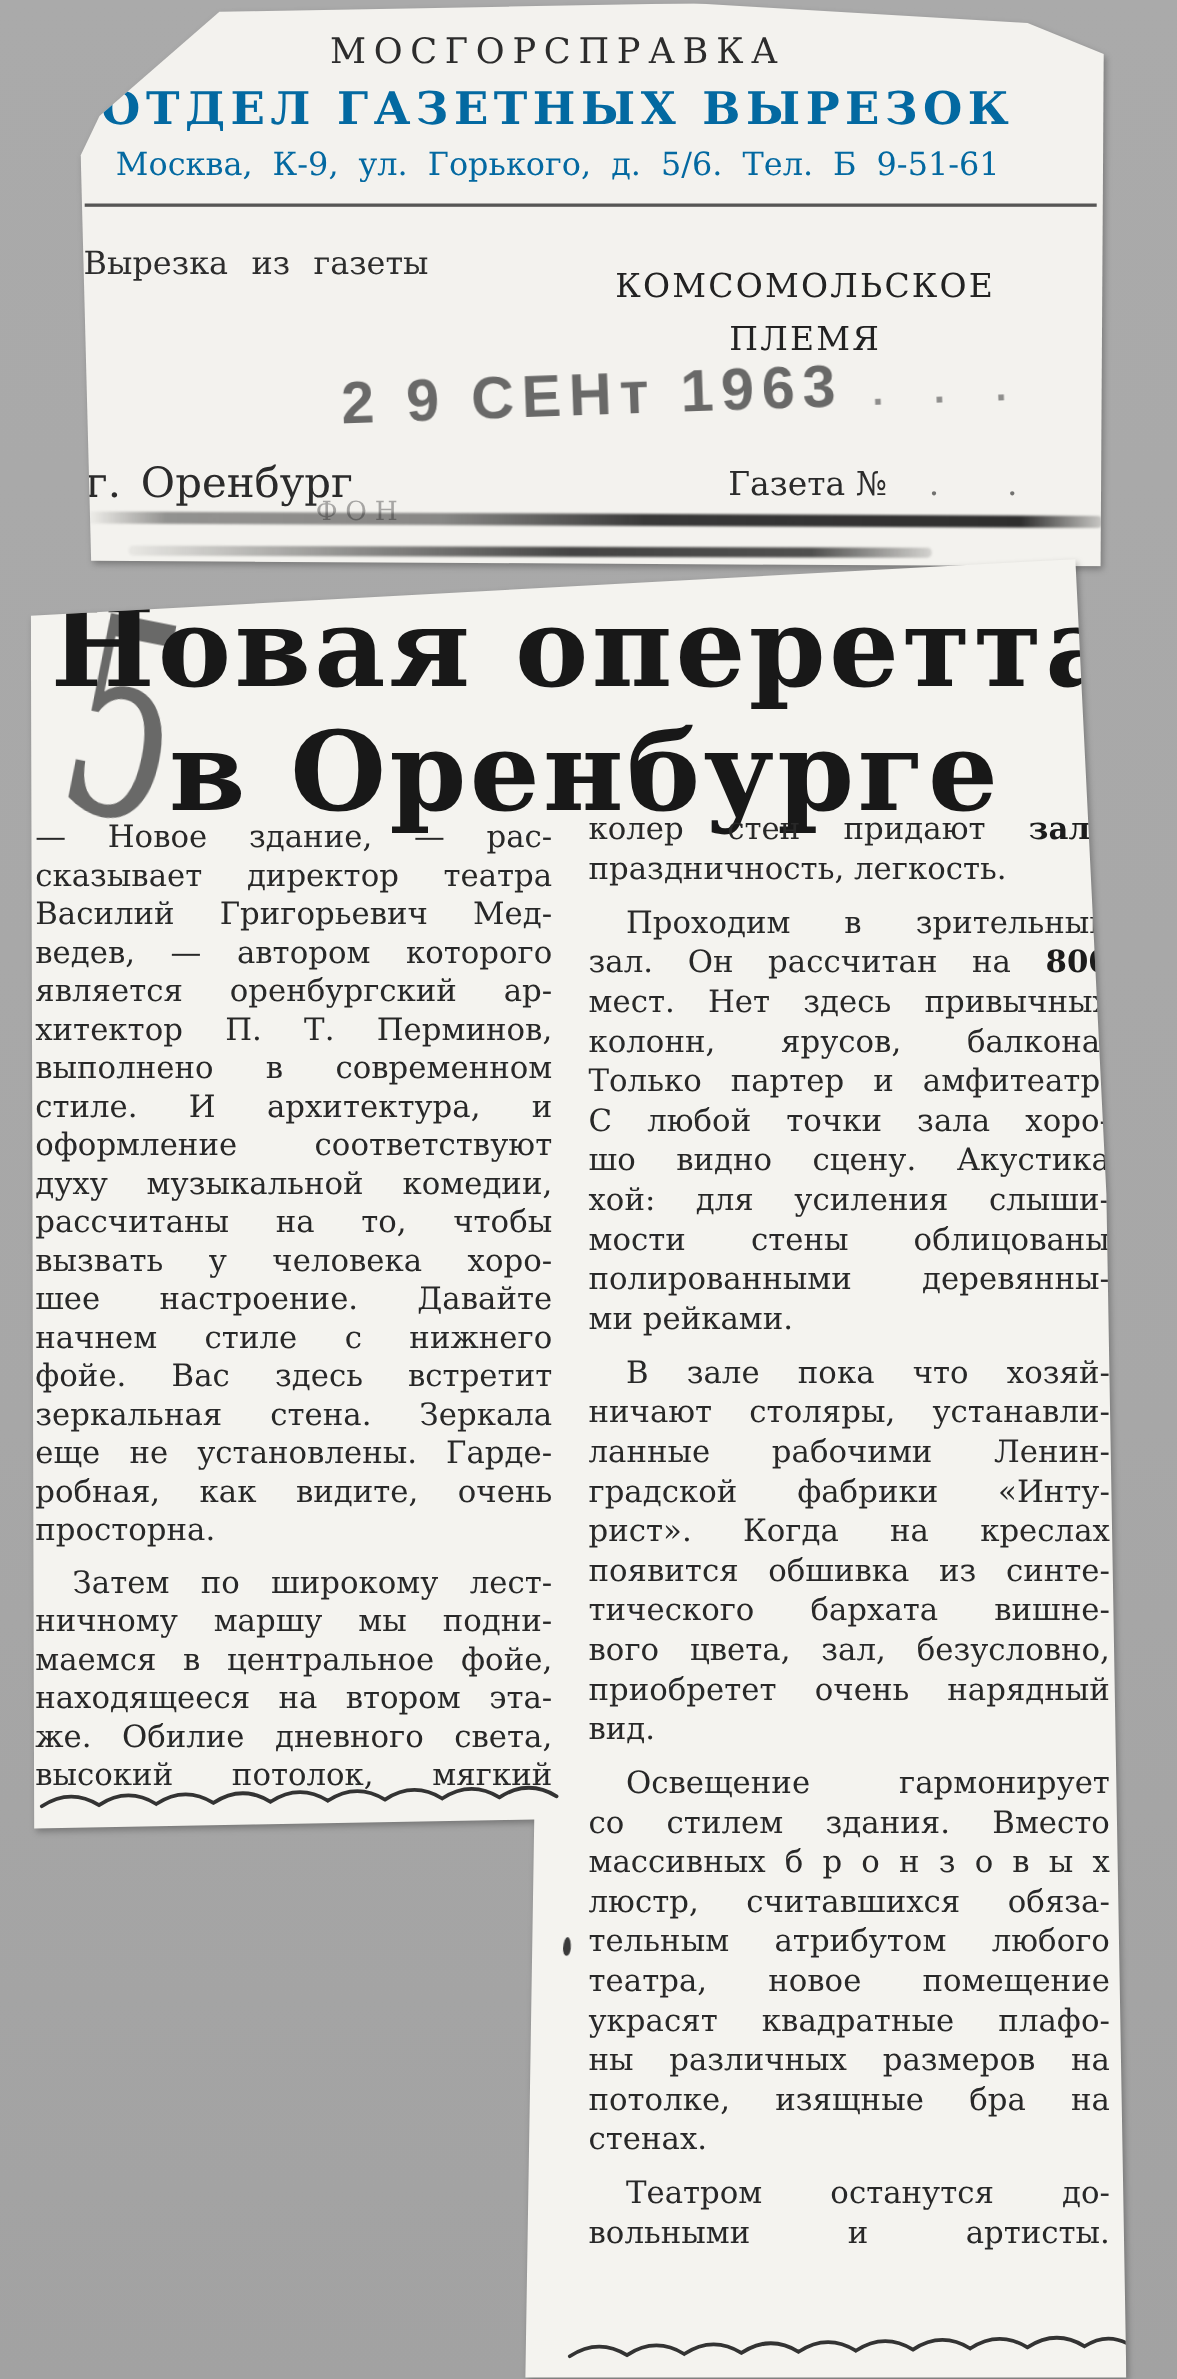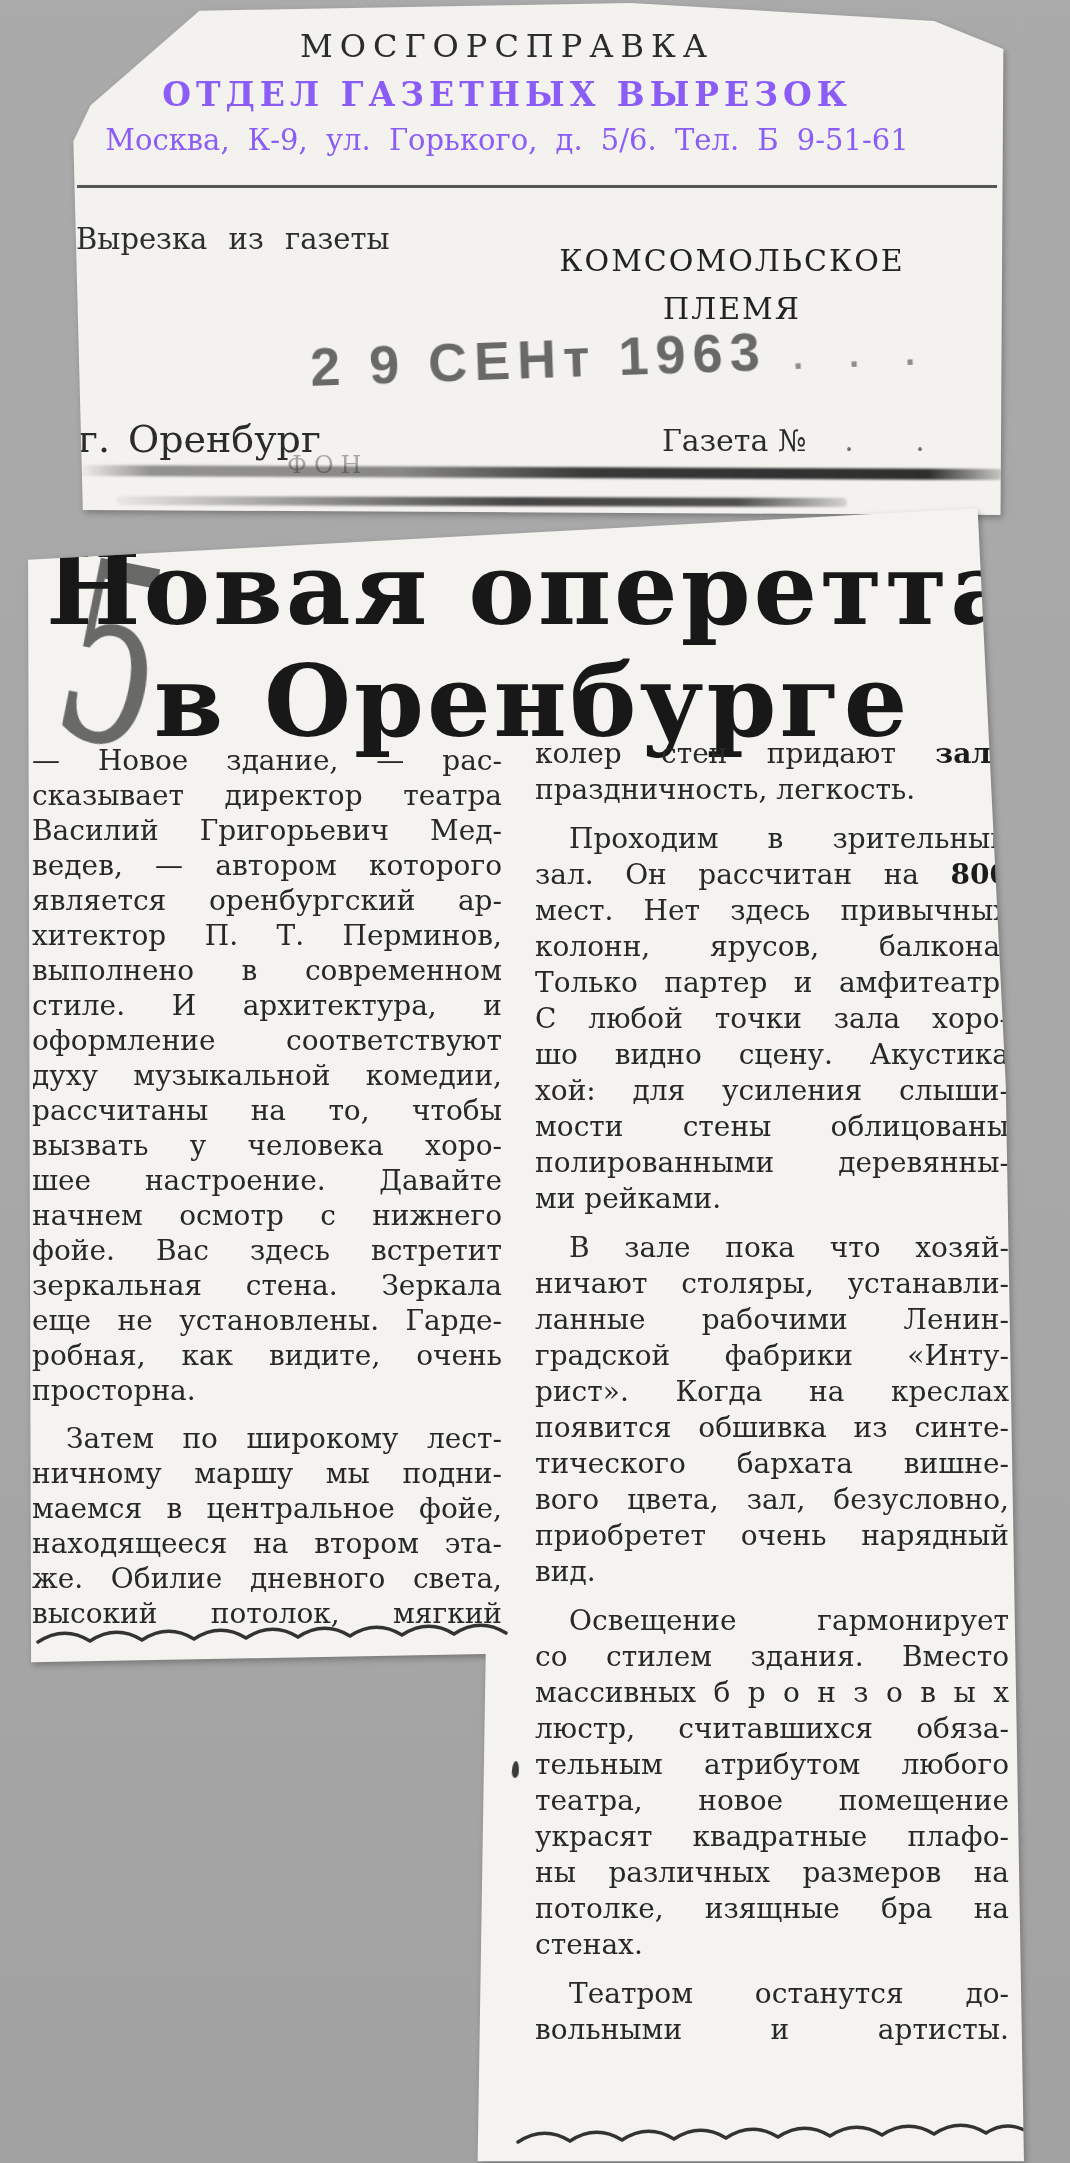--- a/index.html
+++ b/index.html
@@ -11,22 +11,22 @@
 
   
   .slip-wrap{left:62px;top:3px;}
   .slip{width:948px;height:512px;
         clip-path:polygon(14.5% 1.5%,60% 0%,92% 3.5%,99.3% 9%,99% 100%,2.2% 99%,1.2% 27%,3% 20%);
         background:#f3f2ee;color:#2f2f2f;}
   .slip *{position:absolute;}
   .letterhead{left:0;top:0;width:890px;height:180px;text-align:center;}
   .letterhead div{position:static;}
   .org1{font-size:32px;letter-spacing:7px;margin-top:24px;color:#2c2c2c;}
-  .org2{font-size:33px;font-weight:bold;letter-spacing:5px;margin-top:10px;color:#8b5cf6;}
-  .addr{font-size:29px;word-spacing:9px;margin-top:9px;color:#8b5cf6;}
+  .org2{font-size:41px;font-weight:bold;letter-spacing:5px;margin-top:10px;color:#0369a1;}
+  .addr{font-size:29px;word-spacing:9px;margin-top:9px;color:#0369a1;}
   .rule{left:15px;top:182px;width:920px;height:0;border-top:3px solid #2e2e2e;opacity:.8;}
   .clip-label{left:14px;top:219px;font-size:29px;word-spacing:12px;color:#2d2d2d;}
   .paper-name{left:480px;top:216px;width:380px;text-align:center;height:120px;margin-top:24px;}
   .paper-name div{position:static;font-size:30px;letter-spacing:2px;color:#222;}
   .paper-name div+div{margin-top:13px;}
   .stamp{left:248px;top:322px;font-family:"Liberation Sans",sans-serif;font-weight:bold;
          font-size:54px;letter-spacing:7px;color:rgba(75,75,75,.82);
          transform:rotate(-2deg);filter:blur(.7px);white-space:nowrap;}
   .stamp-dots{position:static;margin-left:26px;font-size:36px;letter-spacing:18px;color:rgba(75,75,75,.6);}
   .city{left:16px;top:414px;font-size:38px;word-spacing:6px;color:#2b2b2b;}
@@ -106,21 +106,21 @@
             <div class="tline"><span>ведев, — автором которого</span></div>
             <div class="tline"><span>является оренбургский ар-</span></div>
             <div class="tline"><span>хитектор П. Т. Перминов,</span></div>
             <div class="tline"><span>выполнено в современном</span></div>
             <div class="tline"><span>стиле. И архитектура, и</span></div>
             <div class="tline"><span>оформление соответствуют</span></div>
             <div class="tline"><span>духу музыкальной комедии,</span></div>
             <div class="tline"><span>рассчитаны на то, чтобы</span></div>
             <div class="tline"><span>вызвать у человека хоро-</span></div>
             <div class="tline"><span>шее настроение. Давайте</span></div>
-            <div class="tline"><span>начнем осмотр с нижнего</span></div>
+            <div class="tline"><span>начнем стиле с нижнего</span></div>
             <div class="tline"><span>фойе. Вас здесь встретит</span></div>
             <div class="tline"><span>зеркальная стена. Зеркала</span></div>
             <div class="tline"><span>еще не установлены. Гарде-</span></div>
             <div class="tline"><span>робная, как видите, очень</span></div>
             <div class="tline last"><span>просторна.</span></div>
           </div>
           <div class="para">
             <div class="tline first"><span>Затем по широкому лест-</span></div>
             <div class="tline"><span>ничному маршу мы подни-</span></div>
             <div class="tline"><span>маемся в центральное фойе,</span></div>

